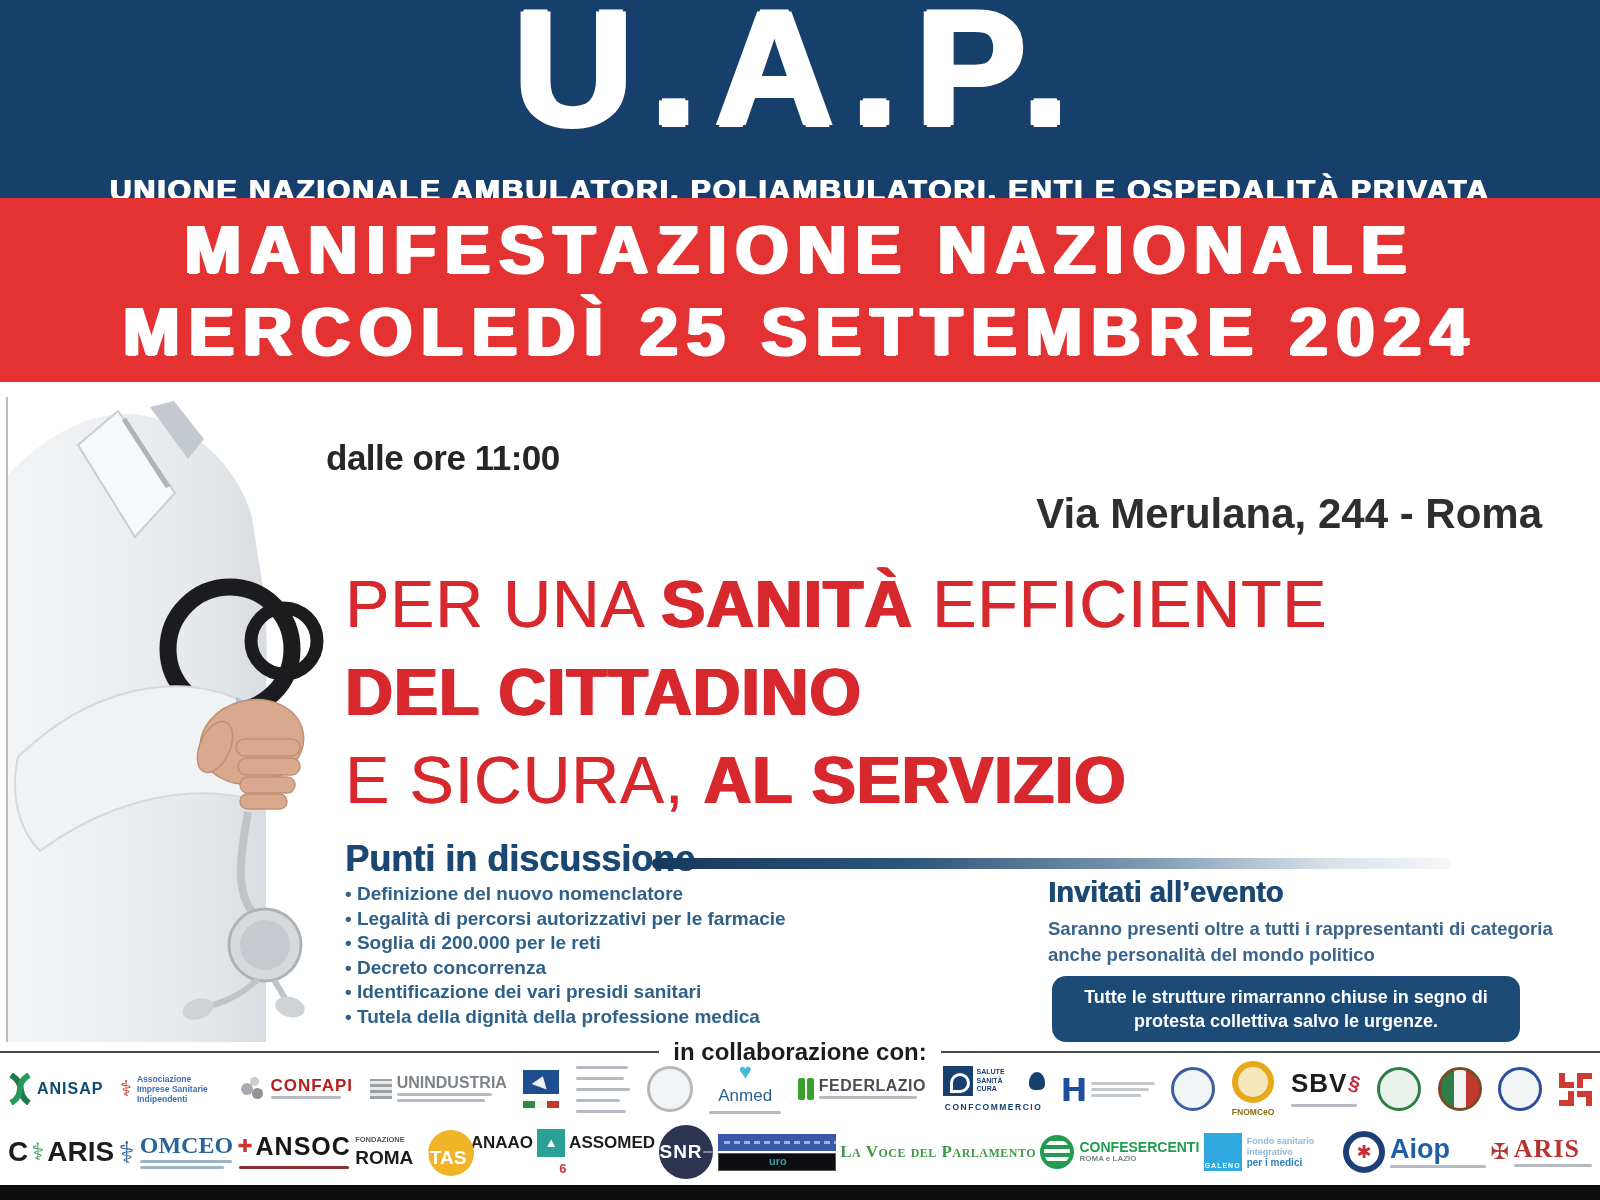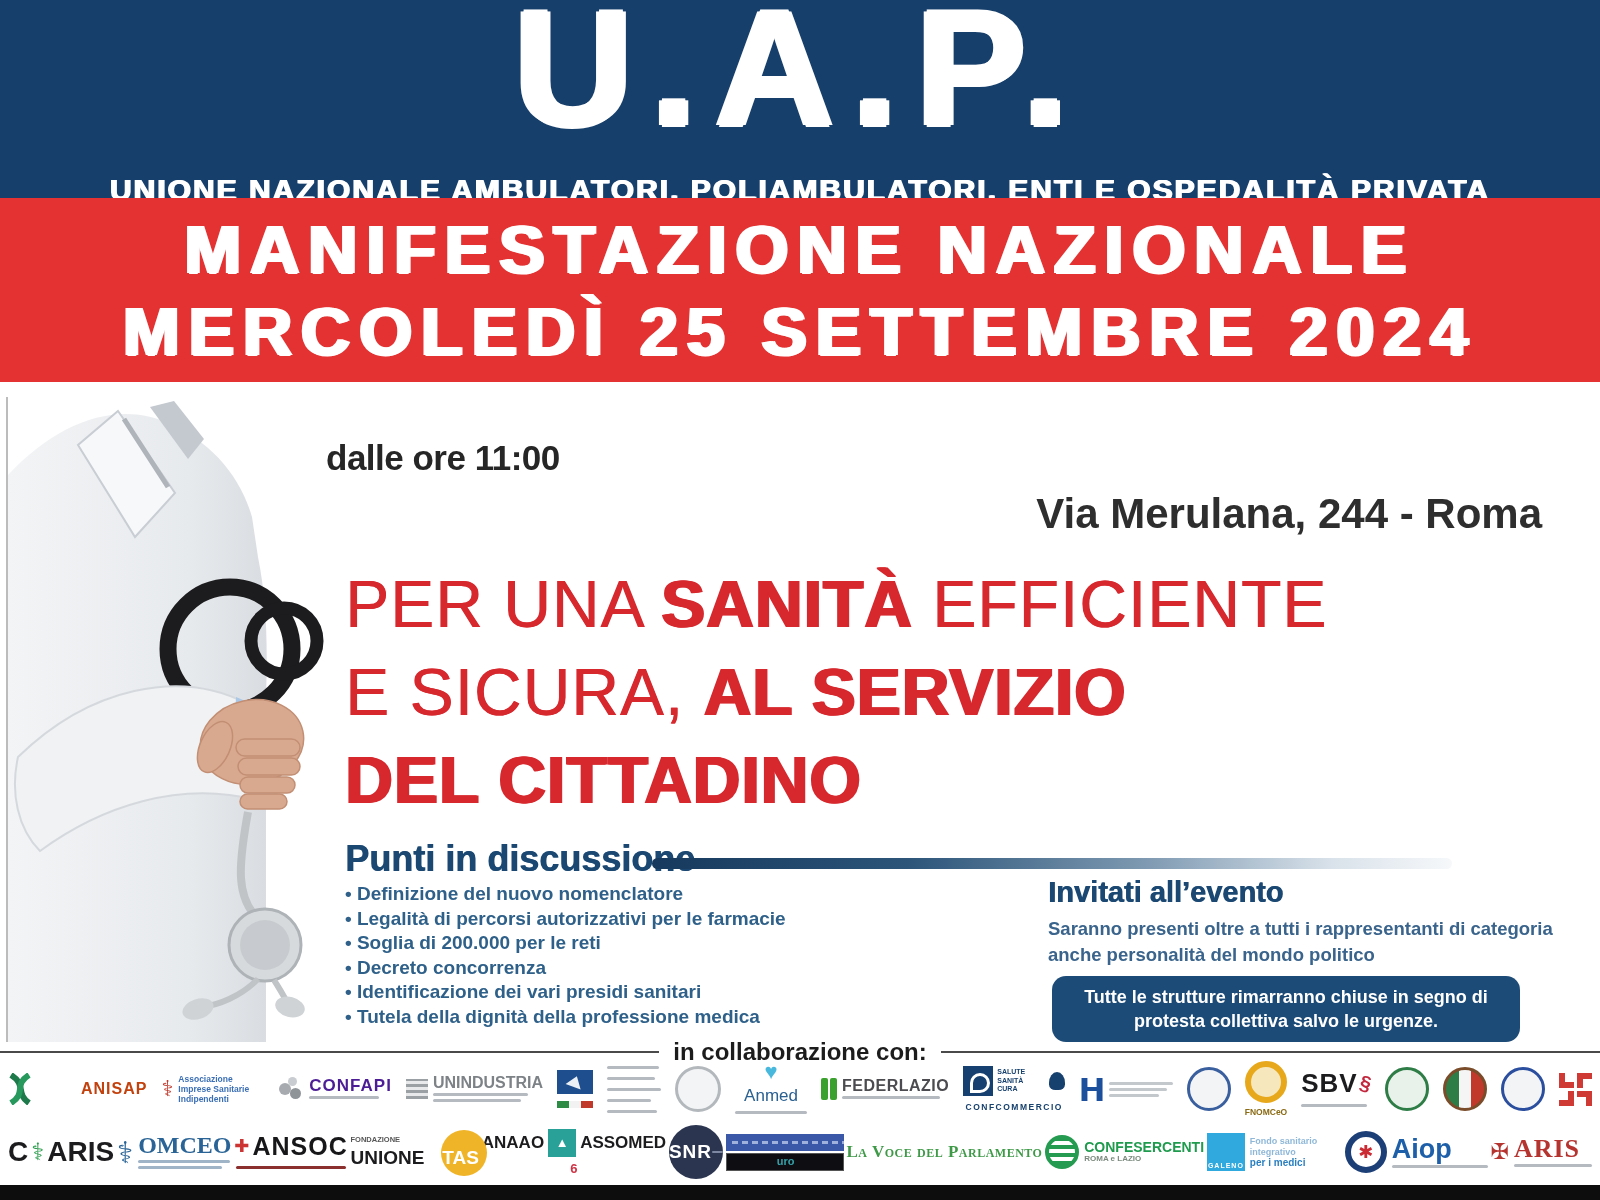--- a/index.html
+++ b/index.html
@@ -163,22 +163,22 @@
     <path d="M274 583 C282 596 286 602 288 608" stroke="#C0C4C7" stroke-width="6" fill="none"></path>
     <ellipse cx="198" cy="612" rx="16" ry="10" fill="#CFD3D6" transform="rotate(-18 198 612)"></ellipse>
     <ellipse cx="290" cy="610" rx="15" ry="10" fill="#CFD3D6" transform="rotate(14 290 610)"></ellipse>
   </svg>
 
   <div class="time-label">dalle ore 11:00</div>
   <div class="address">Via Merulana, 244 - Roma</div>
 
   <div class="headline">
     <div><span class="hr">PER UNA </span><span class="hb">SANITÀ</span><span class="hr"> EFFICIENTE</span></div>
+    <div><span class="hb">DEL CITTADINO</span></div>
     <div><span class="hr">E SICURA, </span><span class="hb">AL SERVIZIO</span></div>
-    <div><span class="hb">DEL CITTADINO</span></div>
   </div>
 
   <div class="punti-heading">Punti in discussione</div>
   <div class="grad-rule"></div>
   <ul class="punti-list">
     <li><span>Definizione del nuovo nomenclatore</span></li>
     <li><span>Legalità di percorsi autorizzativi per le farmacie</span></li>
     <li><span>Soglia di 200.000 per le reti</span></li>
     <li><span>Decreto concorrenza</span></li>
     <li><span>Identificazione dei vari presidi sanitari</span></li>
@@ -194,34 +194,34 @@
     <div class="lbl">in collaborazione con:</div>
     <div class="rule"></div>
   </div>
 
   <div class="logos logos-r1">
     <div class="logo">
       <svg class="sw" viewBox="0 0 24 32">
           <path d="M3 2 C19 12 7 20 21 30" stroke="#1E7A4B" stroke-width="6" fill="none"></path>
           <path d="M21 2 C5 12 19 20 3 30" stroke="#27995C" stroke-width="6" fill="none"></path>
         </svg>
-      <span style="font-size:16px;font-weight:bold;color:#c2410c;letter-spacing:1px;margin-left:44px;">ANISAP</span>
+      <span style="font-size:16px;font-weight:bold;color:#0c4a6e;letter-spacing:1px;">ANISAP</span>
     </div>
     <div class="logo">
       <span class="ic ic-caduceus" style="font-size:22px;color:#C0392B;"></span>
       <span style="width:86px;font-size:8.5px;font-weight:bold;color:#3B6FB5;line-height:1.2;">Associazione Imprese Sanitarie Indipendenti</span>
     </div>
     <div class="logo">
       <span class="conf-dots">
           <i style="left:1px;top:7px;width:12px;height:12px;"></i>
           <i style="left:10px;top:1px;width:9px;height:9px;background:#C9CCD0;"></i>
           <i style="left:12px;top:12px;width:11px;height:11px;background:#8F9499;"></i>
         </span>
       <span class="col">
-          <span style="font-size:17px;font-weight:bold;color:#4c1d95;letter-spacing:1px;">CONFAPI</span>
+          <span style="font-size:17px;font-weight:bold;color:#b91c1c;letter-spacing:1px;">CONFAPI</span>
           <span class="tln" style="width:70px;"></span>
         </span>
     </div>
     <div class="logo">
       <span class="bld"></span>
       <span class="col">
           <span style="font-size:16px;font-weight:bold;color:#7D8287;">UNINDUSTRIA</span>
           <span class="tln" style="width:95px;"></span>
           <span class="tln" style="width:88px;"></span>
         </span>
@@ -325,21 +325,21 @@
     <div class="logo col c">
       <span style="display:flex;align-items:center;gap:3px;">
         <span class="ic ic-cross" style="font-size:18px;color:#CC3333;"></span>
         <span style="font-size:25px;font-weight:bold;color:#17171A;letter-spacing:1px;">ANSOC</span>
       </span>
       <span class="tln" style="width:110px;background:#8C2F2F;"></span>
     </div>
     <div class="logo col" style="position:relative;">
       <span class="yellow-moon"></span>
       <span style="font-size:7.5px;font-weight:bold;color:#555;z-index:1;">FONDAZIONE</span>
-      <span style="z-index:1;"><span style="font-size:19px;font-weight:bold;color:#1C1C1E;">UNIONE</span><span style="font-size:19px;font-weight:bold;color:#fff;">VITAS</span></span>
+      <span style="z-index:1;"><span style="font-size:19px;font-weight:bold;color:#1C1C1E;">ROMA</span><span style="font-size:19px;font-weight:bold;color:#fff;">VITAS</span></span>
     </div>
     <div class="logo col c">
       <span style="display:flex;align-items:center;gap:4px;">
         <span style="font-size:17px;font-weight:bold;color:#1C1C1E;">ANAAO</span>
         <span style="width:28px;height:28px;background:#2AA198;display:inline-flex;align-items:center;justify-content:center;color:#fff;font-size:13px;">▲</span>
         <span style="font-size:17px;font-weight:bold;color:#1C1C1E;">ASSOMED</span>
       </span>
       <span style="font-size:13px;font-weight:bold;color:#CC3344;">6</span>
     </div>
     <div class="logo">

